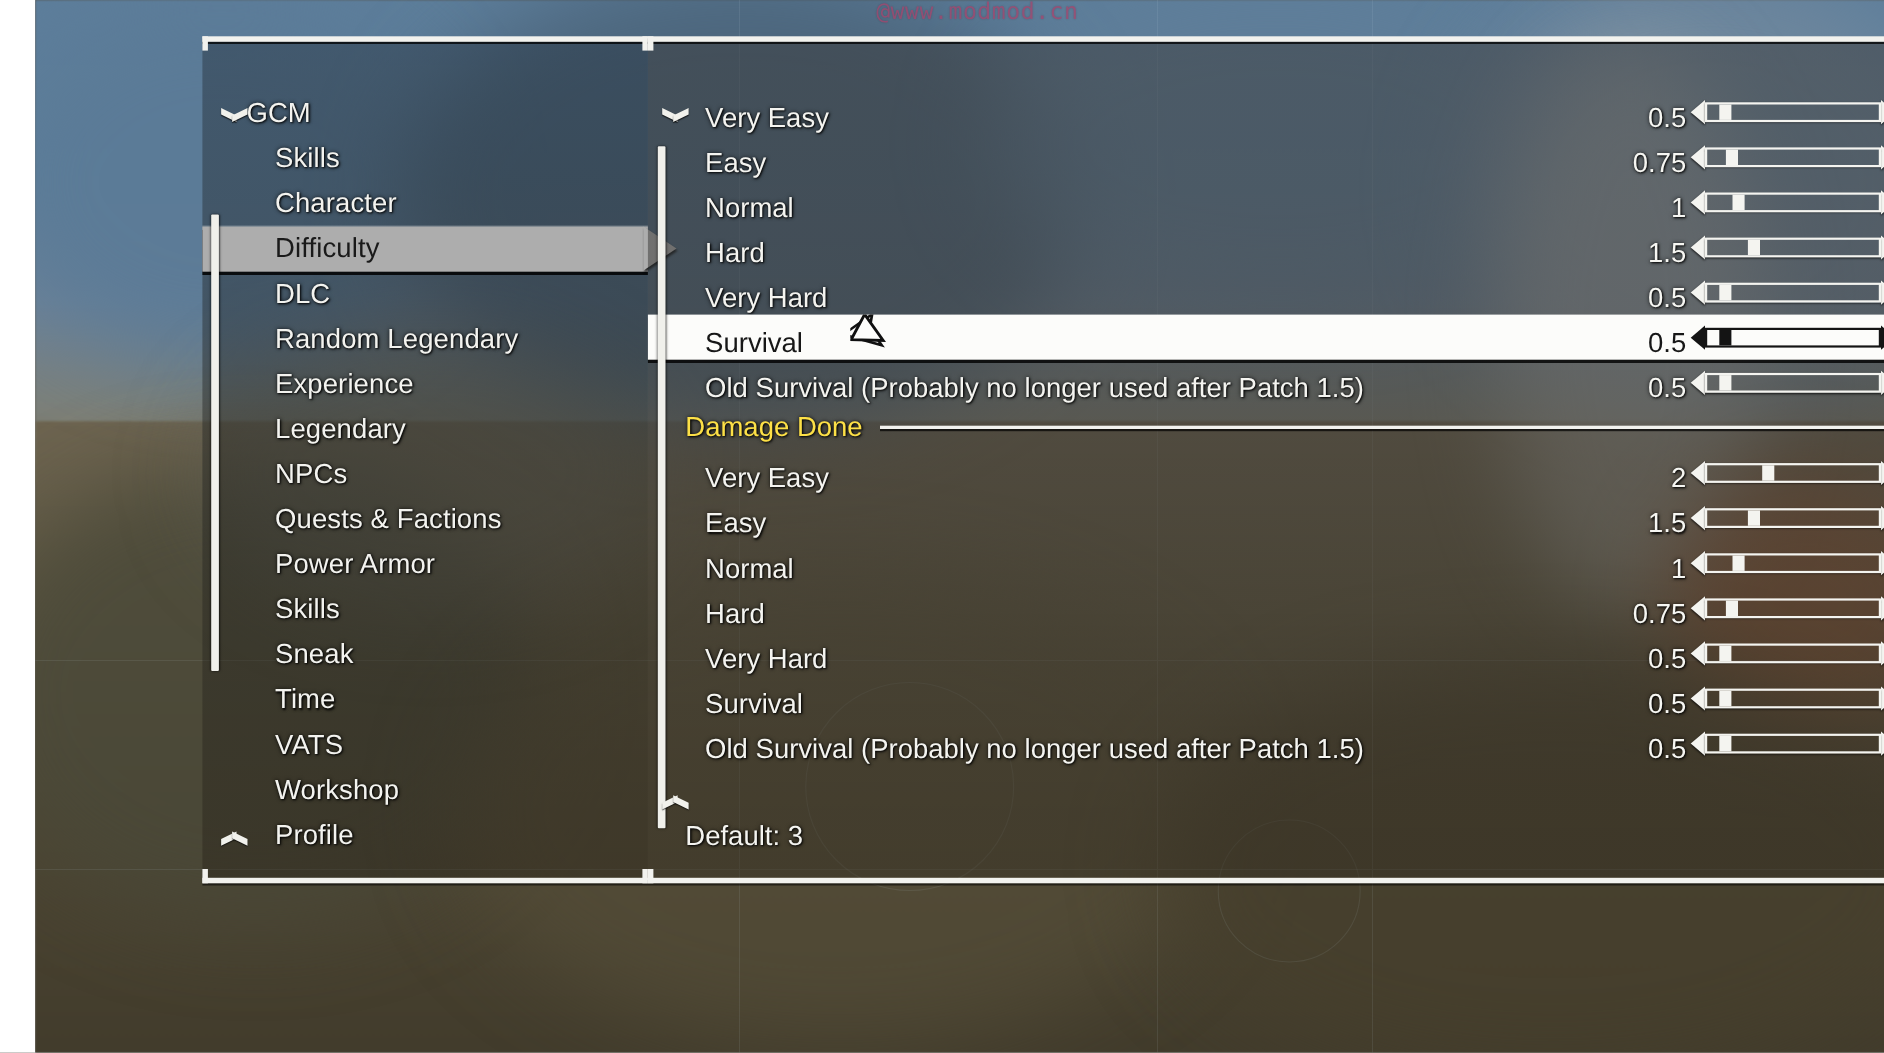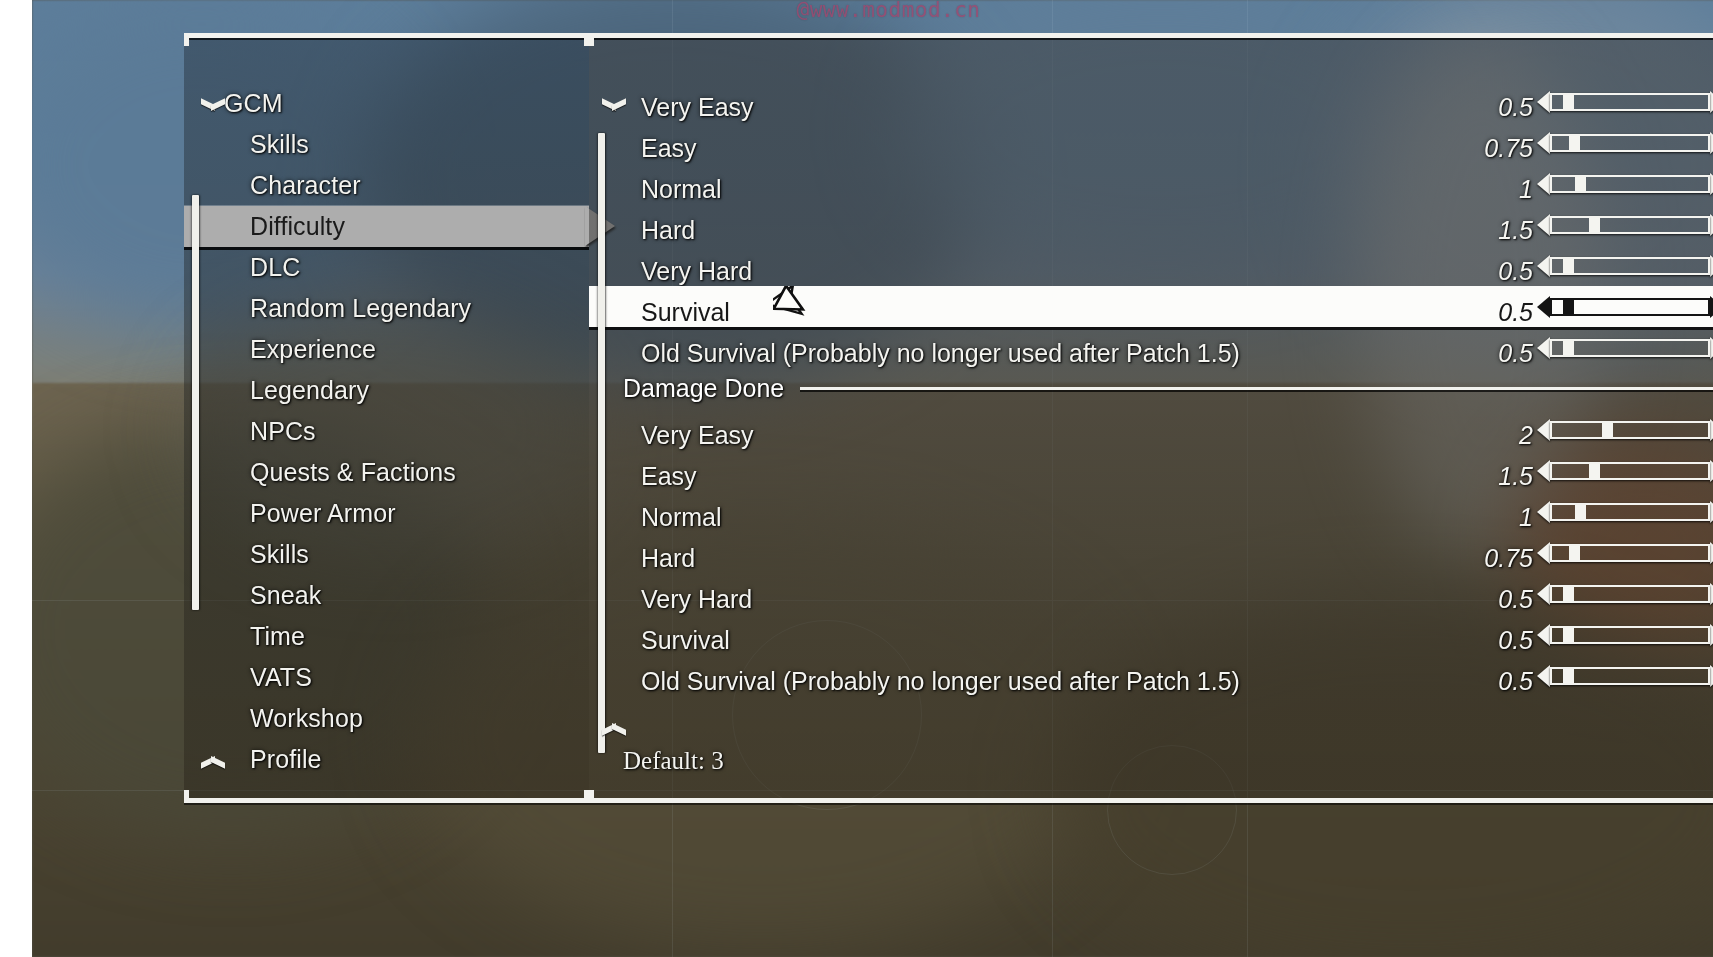--- a/index.html
+++ b/index.html
@@ -170,21 +170,20 @@
     position:relative; height:41px; display:flex; align-items:flex-end;
     padding-left:52px; cursor:pointer;
   }
   .opt-row .opt-label {
     color:#f4f4f0; font-size:25px; white-space:nowrap;
     text-shadow: 1px 1px 2px rgba(0,0,0,.95), 0 0 4px rgba(0,0,0,.7);
   }
   .opt-row .opt-value {
     position:absolute; right:206px; color:#f6f6f2; font-size:25px;
     text-shadow: 1px 1px 2px rgba(0,0,0,.95), 0 0 4px rgba(0,0,0,.7);
-    font-style: italic;
   }
 
   .opt-row.selected { background:#fcfcfa; box-shadow: 0 3px 0 rgba(0,0,0,.8); }
   .opt-row.selected .opt-label { color:#171717; text-shadow:none; }
   .opt-row.selected .opt-value { color:#171717; text-shadow:none; }
 
   
   .slider {
     position:absolute; right:16px; top:50%; transform:translateY(-50%);
     width:186px; height:22px;
@@ -210,33 +209,32 @@
   .opt-row.selected .sl-arrow.right { border-left-color:#141414;  filter:none; }
   .opt-row.selected .sl-track { border-color:#141414; box-shadow:none; }
   .opt-row.selected .sl-handle { background:#141414; }
 
   
   .section-head {
     position:relative; height:41px; display:flex; align-items:center;
     padding-left:34px;
   }
   .section-head .sec-label {
-    color:#ffffff; font-size:25px; white-space:nowrap;
+    color:#fde047; font-size:25px; white-space:nowrap;
     text-shadow: 1px 1px 2px rgba(0,0,0,.95), 0 0 4px rgba(0,0,0,.7);
   }
   .section-head .sec-rule {
     flex:1; height:3px; background:#f2f2ee; margin-left:16px; margin-right:8px;
     box-shadow: 0 2px 0 rgba(0,0,0,.7);
   }
 
   .default-text {
     position:absolute; left:34px; bottom:28px;
     color:#f4f4f0; font-size:25px;
     text-shadow: 1px 1px 2px rgba(0,0,0,.95), 0 0 4px rgba(0,0,0,.7);
-    font-family: Liberation Serif, serif;
   }
 
   
   #cursor {
     position:absolute; left:741px; top:286px; width:34px; height:40px;
     pointer-events:none; z-index:40;
   }
 </style>
 </head>
 <body>

